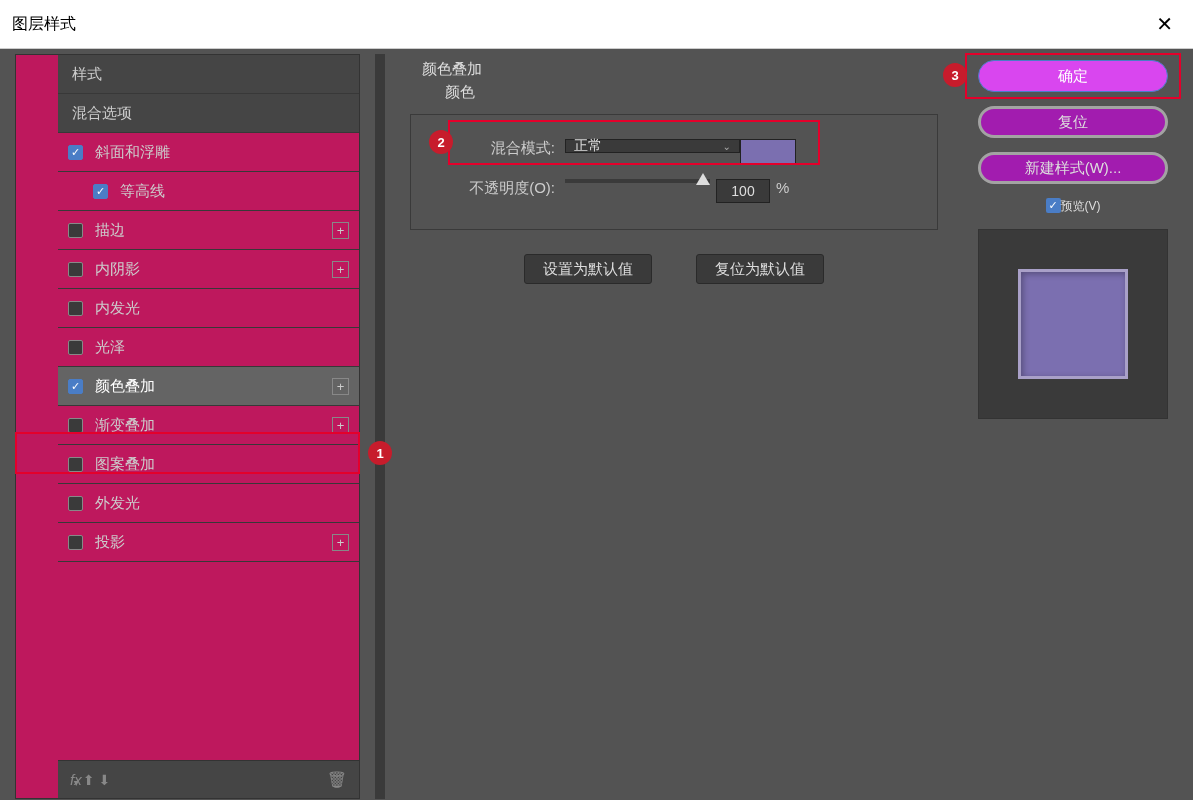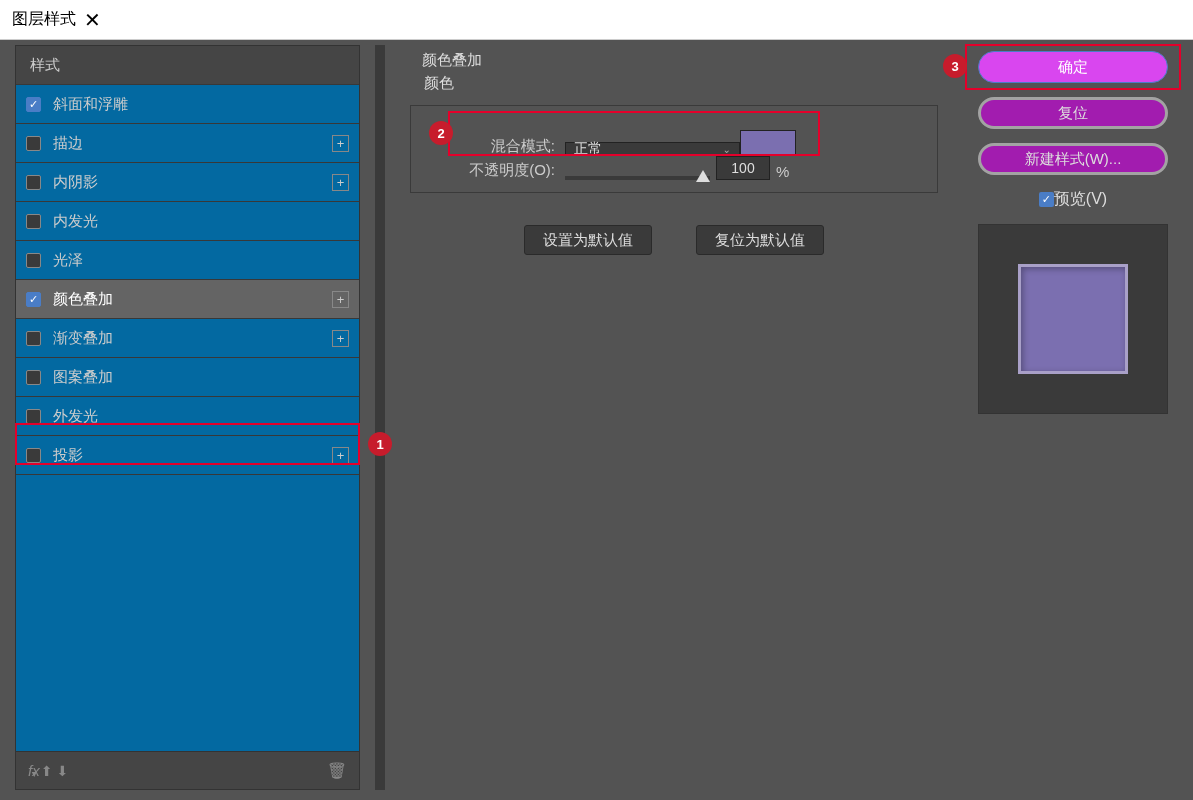--- a/index.html
+++ b/index.html
@@ -1,66 +1,66 @@
 <!DOCTYPE html>
 <html><head>
 <meta charset="utf-8">
 <style>
 * { box-sizing: border-box; margin: 0; padding: 0; font-family: "Microsoft YaHei", sans-serif; }
 body { background: #fff; width: 1193px; height: 800px; overflow: hidden; }
 .window { width: 1193px; height: 800px; background: #535353; position: relative; }
-.titlebar { height: 40px; background: #fff; display: flex; align-items: center; padding: 8px 12px; border-bottom: 1px solid #ccc; }
+.titlebar { height: 49px; background: #fff; display: flex; align-items: center; padding: 8px 12px; justify-content: space-between; border-bottom: 1px solid #ccc; }
 .title-text { font-size: 16px; color: #000; }
 .close-x { font-size: 20px; color: #000; cursor: pointer; padding: 4px 8px; }
 .content { display: flex; height: calc(800px - 40px); padding: 5px 10px 10px 15px; gap: 15px; }
 
 
 .sidebar { width: 345px; display: flex; flex-direction: column; position: relative; }
-.style-list { background: #0369a1; border: 1px solid #333; flex: 1; display: flex; flex-direction: column; }
+.style-list { background: #be185d; border: 1px solid #333; flex: 1; display: flex; flex-direction: column; padding-left: 42px; }
 .style-row { height: 39px; display: flex; align-items: center; padding: 0 10px; border-bottom: 1px solid #383838; color: #ccc; font-size: 15px; cursor: pointer; position: relative; }
 .style-row.header { background: #454545; padding-left: 14px; }
 .style-row.active { background: #646464; color: #fff; }
 .style-row .chk { width: 15px; height: 15px; border: 1px solid #888; border-radius: 2px; margin-right: 12px; display: flex; align-items: center; justify-content: center; background: #3a3a3a; flex-shrink: 0; }
 .style-row .chk.checked { background: #4a7dc6; border-color: #4a7dc6; }
 .style-row .chk.checked::after { content: "✓"; color: #fff; font-size: 11px; }
 .style-row.indent { padding-left: 35px; }
 .plus-box { position: absolute; right: 10px; width: 17px; height: 17px; border: 1px solid #888; display: flex; align-items: center; justify-content: center; font-size: 13px; color: #ccc; }
 .sidebar-footer { height: 38px; background: #454545; border-top: 1px solid #333; display: flex; align-items: center; padding: 0 12px; gap: 4px; color: #888; }
 .fx-label { font-style: italic; font-size: 15px; }
 .arrow-up, .arrow-down { font-size: 14px; cursor: pointer; }
 .trash-icon { margin-left: auto; cursor: pointer; font-size: 16px; }
 
 
 .sb-scroll { width: 10px; background: #3a3a3a; }
 
 
 .middle { flex: 1; background: #535353; position: relative; padding-top: 6px; }
 .section-title { color: #ddd; font-size: 15px; margin-left: 22px; margin-bottom: 4px; }
-.sub-title { color: #ddd; font-size: 15px; margin-left: 24px; margin-bottom: 12px; }
+.sub-title { color: #ddd; font-size: 15px; margin-left: 45px; margin-bottom: 12px; }
 .settings-box { border: 1px solid #3a3a3a; margin: 0 10px; padding: 24px 20px 12px 56px; color: #ccc; font-size: 15px; position: relative; }
-.row { display: flex; align-items: flex-end; }
+.row { display: flex; align-items: flex-start; margin-bottom: 14px; }
 .row label { min-width: 88px; text-align: right; margin-right: 10px; }
 .select-box { width: 175px; height: 14px; background: #3a3a3a; border: 1px solid #222; color: #ddd; padding: 0 8px; display: flex; align-items: center; justify-content: space-between; font-size: 14px; }
 .chev { font-size: 10px; color: #aaa; }
 .color-swatch { width: 56px; height: 26px; background: #7b6fb0; border: 1px solid #222; cursor: pointer; }
 .slider-track { width: 145px; height: 4px; background: #3a3a3a; position: relative; margin-right: 6px; }
 .slider-thumb { position: absolute; top: -6px; width: 14px; height: 12px; background: #ddd; clip-path: polygon(50% 0, 100% 100%, 0 100%); }
 .val-input { width: 54px; height: 24px; background: #3a3a3a; border: 1px solid #222; color: #ddd; text-align: center; font-size: 14px; margin-right: 6px; }
 .btn { height: 30px; padding: 0 18px; background: #3a3a3a; border: 1px solid #2a2a2a; border-radius: 3px; color: #ddd; font-size: 15px; cursor: pointer; }
-.btn-row { display: flex; gap: 44px; justify-content: center; margin-top: 32px; }
+.btn-row { display: flex; gap: 44px; justify-content: center; margin-top: 24px; }
 
 
 .anno { position: absolute; border: 2px solid #e4002b; pointer-events: none; }
 .anno-circle { position: absolute; width: 24px; height: 24px; border-radius: 50%; background: #c71c2c; color: #fff; display: flex; align-items: center; justify-content: center; font-size: 13px; font-weight: bold; pointer-events: none; }
 
 
 .right-panel { width: 220px; display: flex; flex-direction: column; align-items: center; padding-top: 6px; gap: 14px; }
 .pill-btn { width: 190px; height: 32px; border-radius: 16px; background: #a21caf; border: 3px solid #a3a3a3; color: #ddd; font-size: 15px; cursor: pointer; display: flex; align-items: center; justify-content: center; }
 .pill-btn.primary { border: 1px solid #4a7dc6; background: #d946ef; color: #fff; }
-.preview-row { display: flex; align-items: center; color: #ddd; font-size: 16px; }
+.preview-row { display: flex; color: #ddd; font-size: 12px; }
 .preview-chk { width: 15px; height: 15px; background: #4a7dc6; border-radius: 2px; display: flex; align-items: center; justify-content: center; }
 .preview-chk::after { content: "✓"; color: #fff; font-size: 11px; }
 .preview-box { width: 190px; height: 190px; background: #3a3a3a; display: flex; align-items: center; justify-content: center; border: 1px solid #333; }
 .preview-inner { width: 110px; height: 110px; background: #7b6fb0; border: 3px solid #a9a0c8; box-shadow: inset 2px 2px 6px rgba(0,0,0,0.3); }
 </style>
 </head>
 <body>
 
 <div class="window">
   <div class="titlebar">
@@ -68,24 +68,31 @@
     <span class="close-x">✕</span>
   </div>
 
   <div class="content">
 
     <div class="sidebar">
       <div class="style-list">
         <div class="style-row header">
           <span>样式</span>
         </div>
+        <div class="style-row header">
+          <span>混合选项</span>
+        </div>
 
         <div class="style-row">
           <span class="chk checked"></span>
           <span>斜面和浮雕</span>
+        </div>
+        <div class="style-row indent">
+          <span class="chk checked"></span>
+          <span>等高线</span>
         </div>
         <div class="style-row">
           <span class="chk"></span>
           <span>描边</span>
           <span class="plus-box">+</span>
         </div>
         <div class="style-row">
           <span class="chk"></span>
           <span>内阴影</span>
           <span class="plus-box">+</span>

